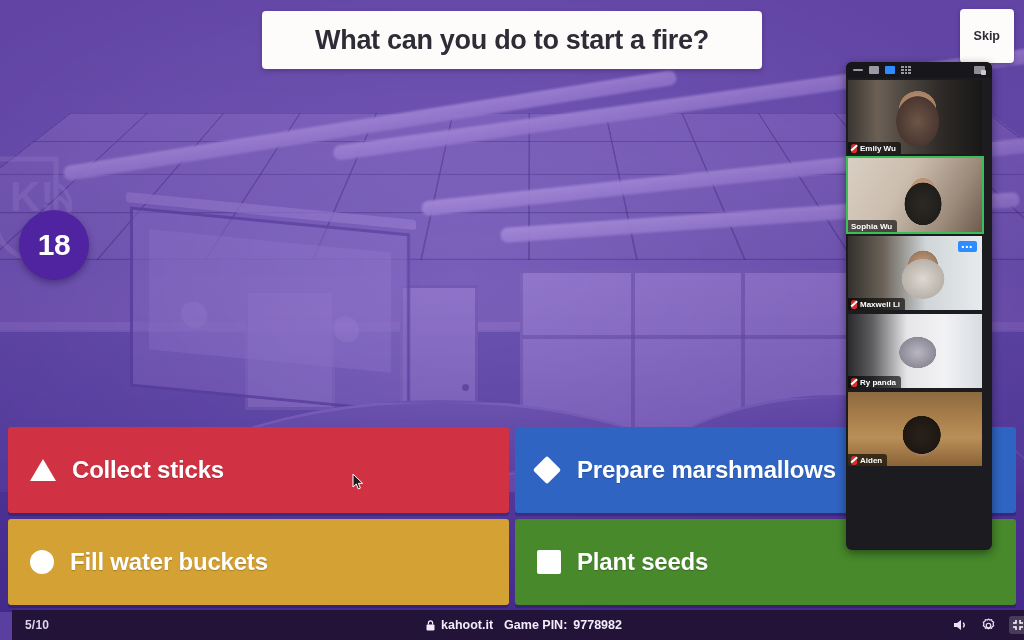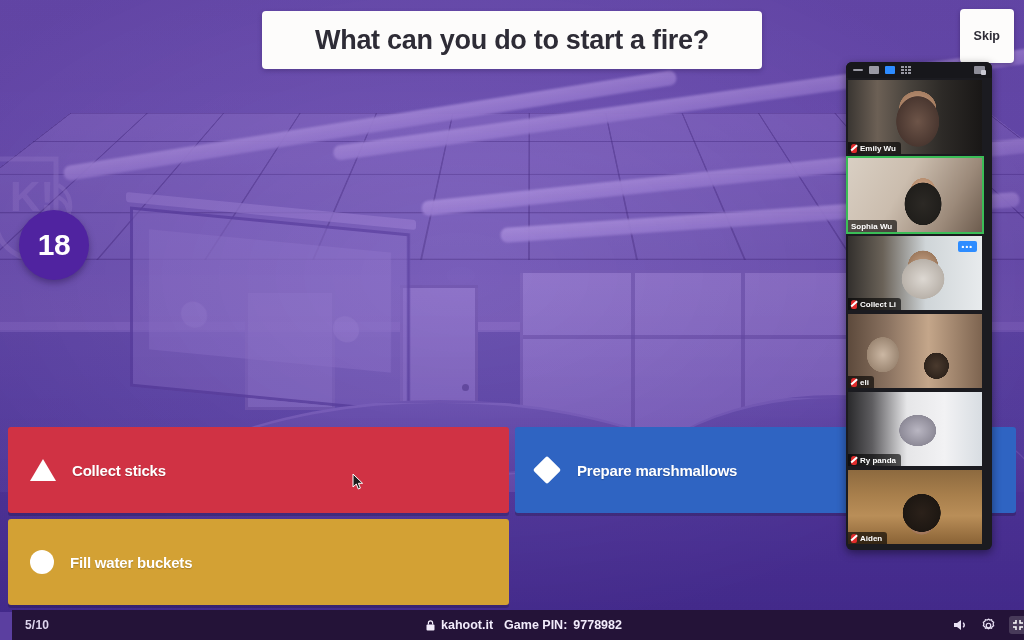--- a/index.html
+++ b/index.html
@@ -179,21 +179,21 @@
   }
   .answer {
     display:flex; align-items:center;
     padding-left:22px;
     border-radius:3px;
     cursor:pointer;
     box-shadow:0 3px 0 rgba(0,0,0,.18);
   }
   .answer .shape { width:24px; height:24px; flex:0 0 24px; margin-right:16px; }
   .answer .label {
-    color:#fff; font-size:15px; font-weight:bold; letter-spacing:-.2px;
+    color:#fff; font-size:24px; font-weight:bold; letter-spacing:-.2px;
     text-shadow:0 1px 1px rgba(0,0,0,.22);
   }
   .sh-triangle {
     width:0 !important; height:0 !important;
     border-left:13px solid transparent;
     border-right:13px solid transparent;
     border-bottom:22px solid #fff;
     margin-right:16px; flex:0 0 26px;
   }
   .sh-diamond {
@@ -390,20 +390,24 @@
     <div class="answer" id="answer-1" style="background:#2f64c2;">
       <div class="shape sh-diamond"></div>
       <span class="label">Prepare marshmallows</span>
     </div>
 
     <div class="answer" id="answer-2" style="background:#d3a134;">
       <div class="shape sh-circle"></div>
       <span class="label">Fill water buckets</span>
     </div>
 
+    <div class="answer" id="answer-3" style="background:#47892b;">
+      <div class="shape sh-square"></div>
+      <span class="label">Plant seeds</span>
+    </div>
 
   </div>
 
   <div id="zoom-panel">
 
     <div id="zoom-toolbar">
       <div class="zb min"></div>
       <div class="zb"></div>
       <div class="zb active"></div>
       <div class="zb grid">
@@ -433,31 +437,24 @@
       <div class="nameplate">
         <span>Sophia Wu</span>
       </div>
     </div>
 
     <div class="tile">
       <div class="vid v3"></div>
       <div id="zoom-more">•••</div>
       <div class="nameplate">
         <span class="mic-muted"></span>
-        <span>Collect Li</span>
+        <span>Maxwell Li</span>
       </div>
     </div>
 
-    <div class="tile">
-      <div class="vid v4"></div>
-      <div class="nameplate">
-        <span class="mic-muted"></span>
-        <span>eli</span>
-      </div>
-    </div>
 
     <div class="tile">
       <div class="vid v5"></div>
       <div class="nameplate">
         <span class="mic-muted"></span>
         <span>Ry panda</span>
       </div>
     </div>
 
     <div class="tile">

